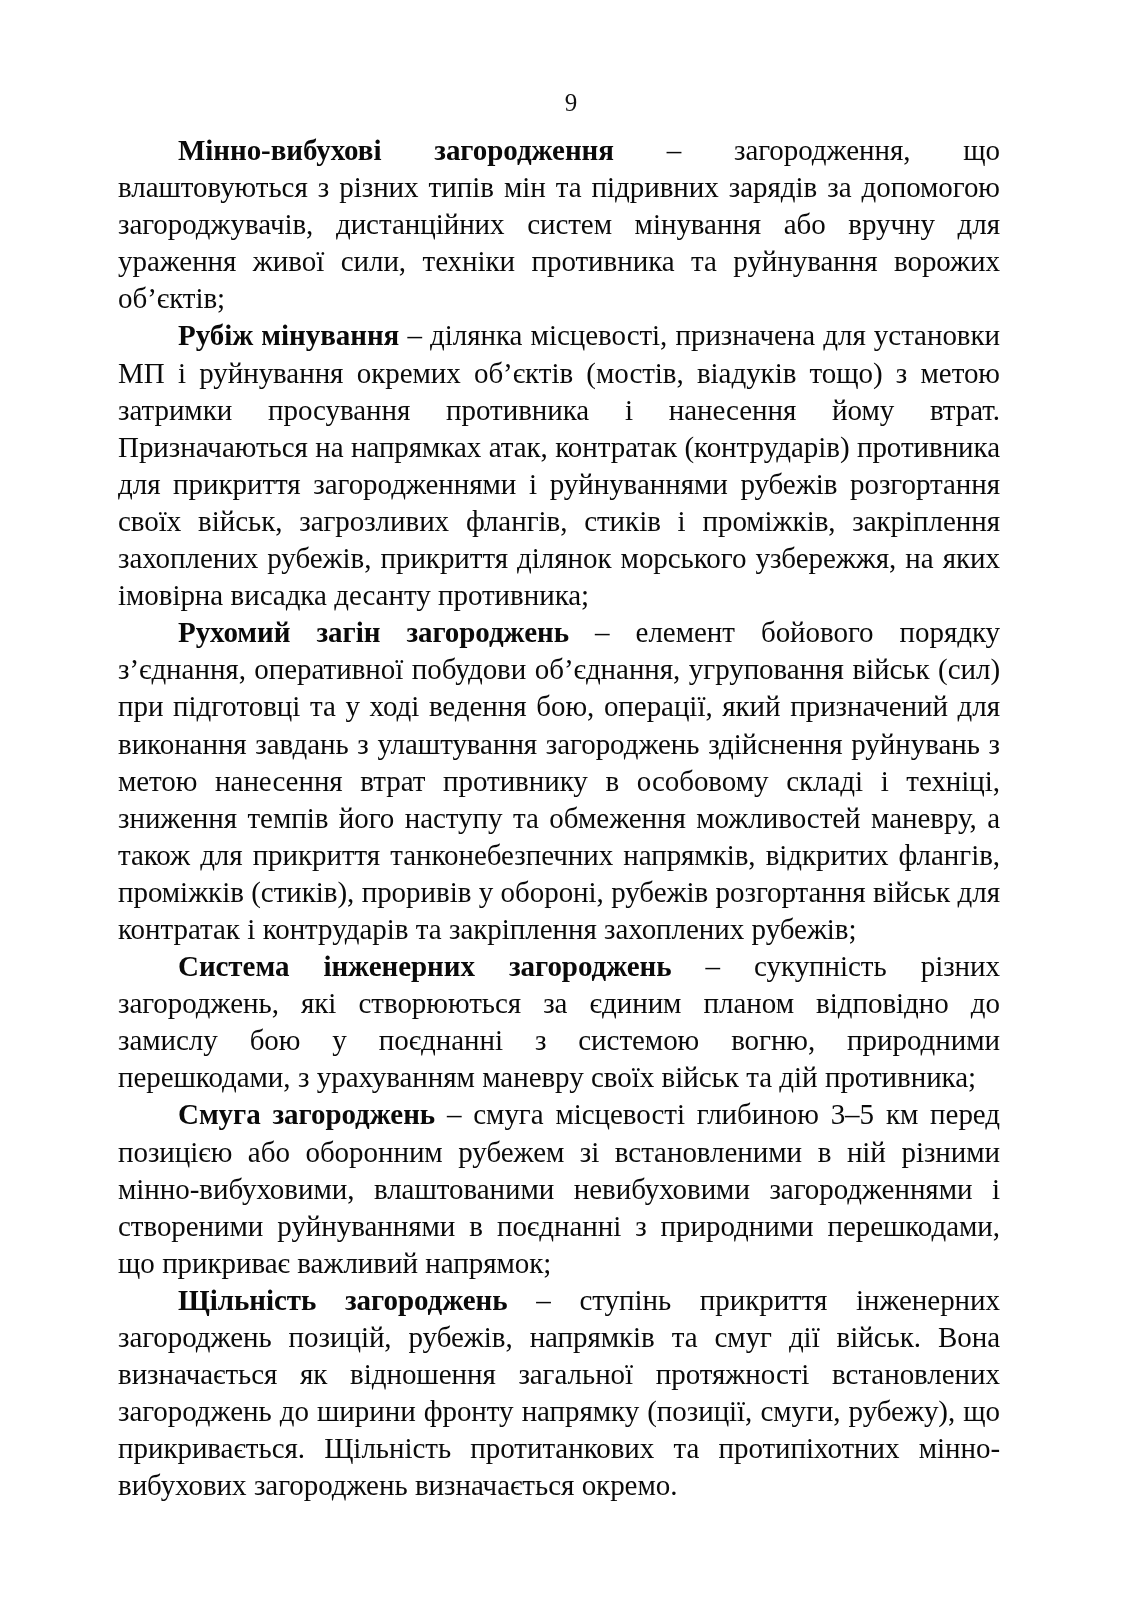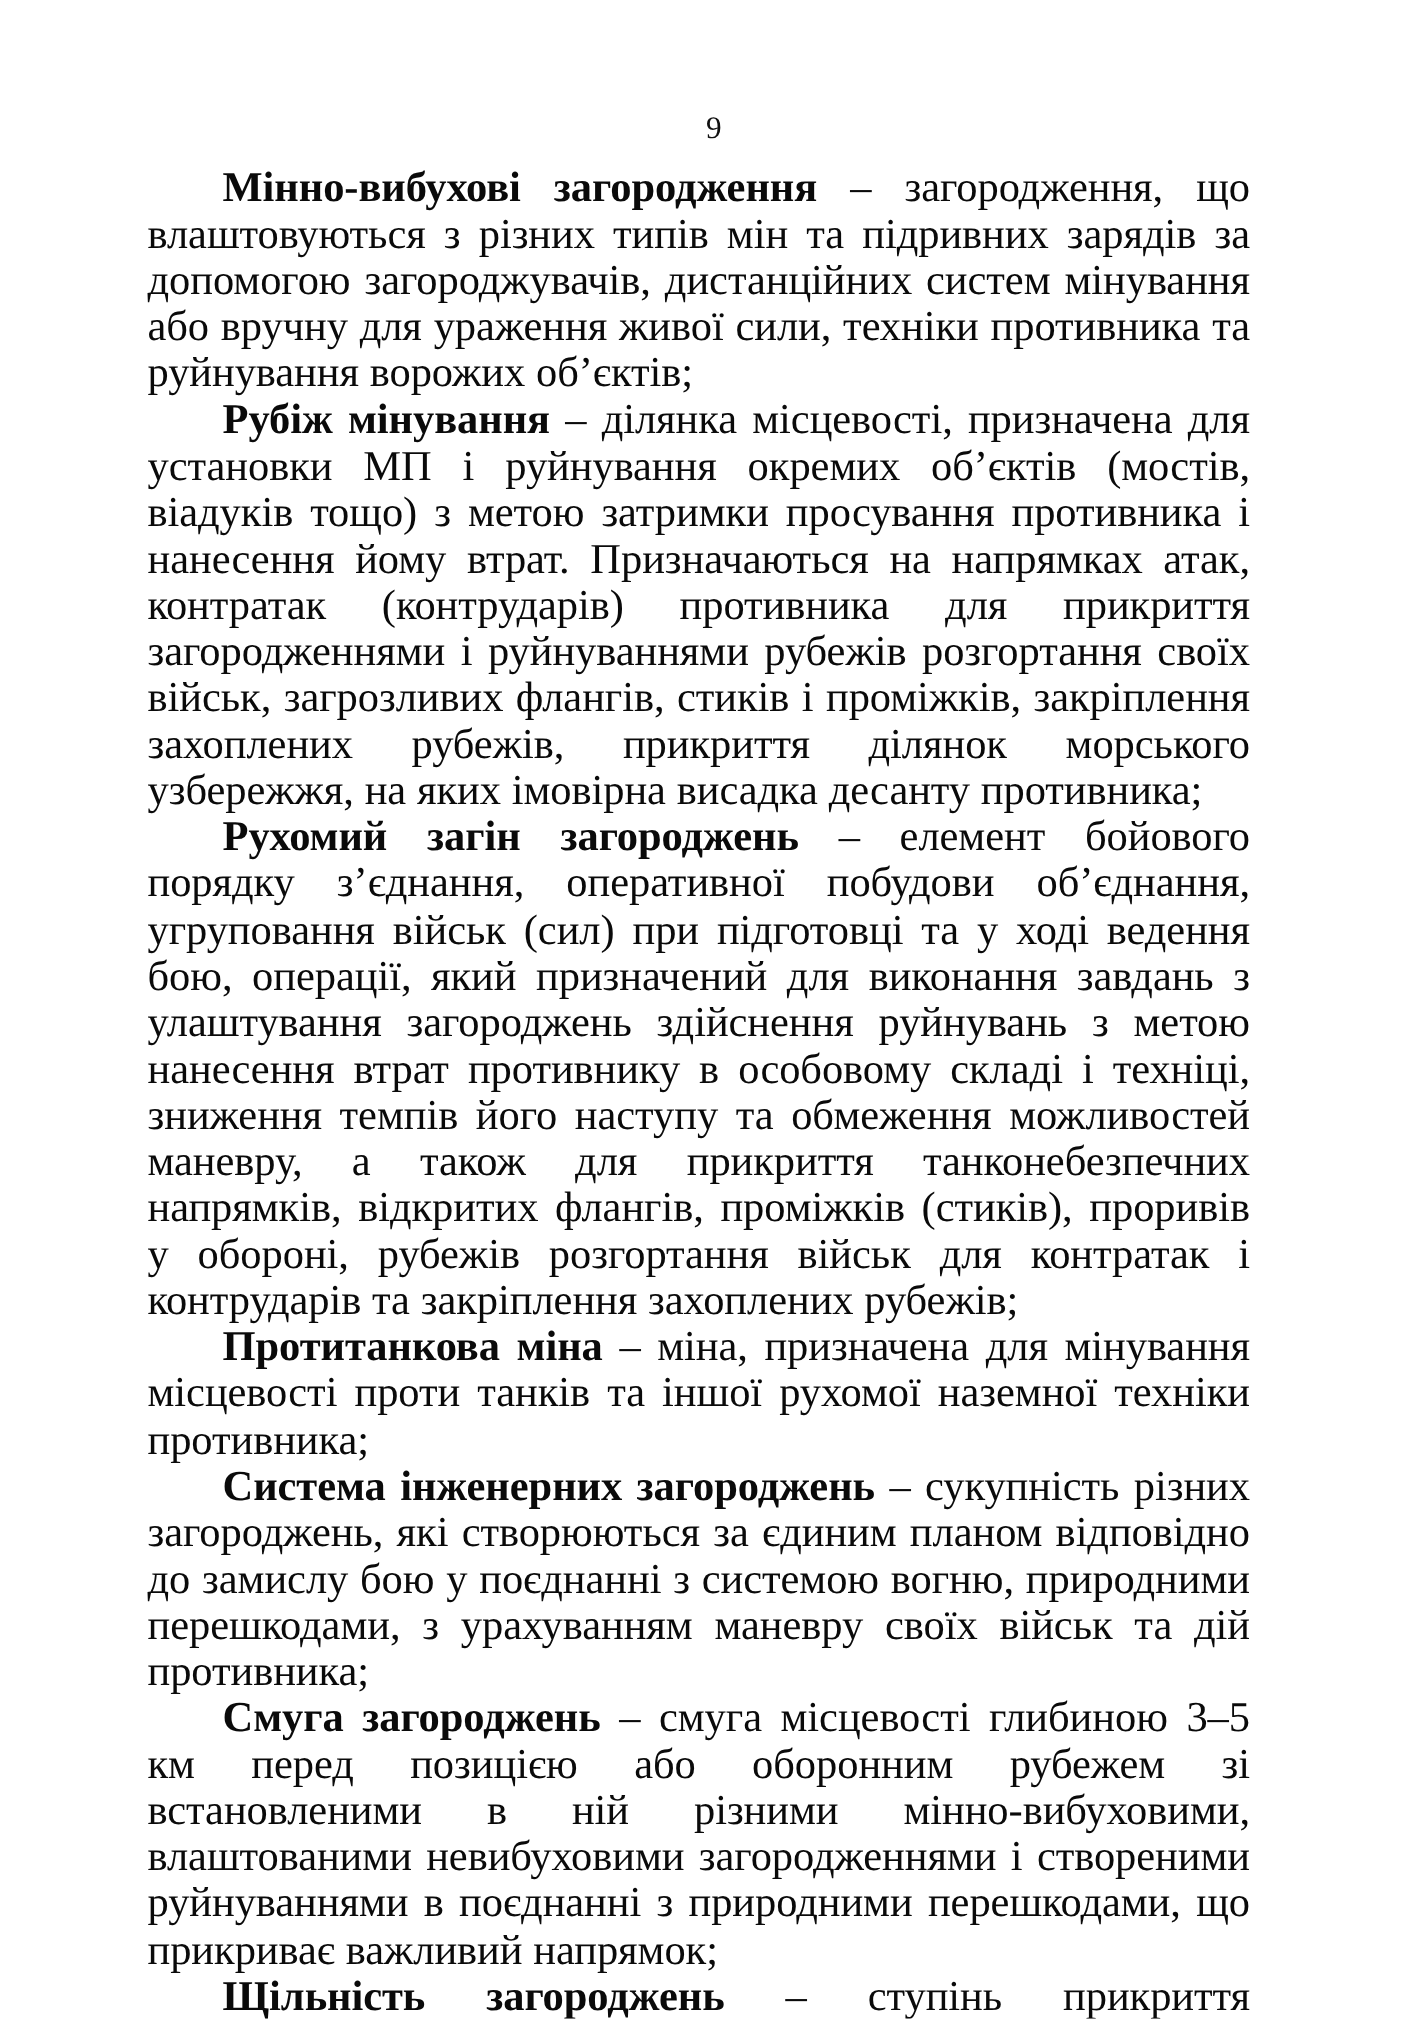--- a/index.html
+++ b/index.html
@@ -33,21 +33,21 @@
     left: 118px;
     top: 132px;
     width: 882px;
   }
   p.para {
     margin: 0;
     padding: 0;
     text-align: justify;
     text-justify: inter-word;
     text-indent: 60px;
-    font-size: 34px;
+    font-size: 29px;
     line-height: 37.1px;
     letter-spacing: -0.05px;
     word-spacing: 0.2px;
     hyphens: none;
     -webkit-hyphens: none;
   }
   p.para:last-child {
     text-align: justify;
   }
   .term {
@@ -60,19 +60,18 @@
 
 <div class="page" style="background: rgb(255, 255, 255); color: rgb(10, 10, 10);">
 
   <div class="page-number">9</div>
 
   <div class="body-column">
 
   <p class="para"><span class="term">Мінно-вибухові загородження</span><span class="definition-body"> – загородження, що влаштовуються з різних типів мін та підривних зарядів за допомогою загороджувачів, дистанційних систем мінування або вручну для ураження живої сили, техніки противника та руйнування ворожих об’єктів;</span></p>
       <p class="para"><span class="term">Рубіж мінування</span><span class="definition-body"> – ділянка місцевості, призначена для установки МП і руйнування окремих об’єктів (мостів, віадуків тощо) з метою затримки просування противника і нанесення йому втрат. Призначаються на напрямках атак, контратак (контрударів) противника для прикриття загородженнями і руйнуваннями рубежів розгортання своїх військ, загрозливих флангів, стиків і проміжків, закріплення захоплених рубежів, прикриття ділянок морського узбережжя, на яких імовірна висадка десанту противника;</span></p>
       <p class="para"><span class="term">Рухомий загін загороджень</span><span class="definition-body"> – елемент бойового порядку з’єднання, оперативної побудови об’єднання, угруповання військ (сил) при підготовці та у ході ведення бою, операції, який призначений для виконання завдань з улаштування загороджень здійснення руйнувань з метою нанесення втрат противнику в особовому складі і техніці, зниження темпів його наступу та обмеження можливостей маневру, а також для прикриття танконебезпечних напрямків, відкритих флангів, проміжків (стиків), проривів у обороні, рубежів розгортання військ для контратак і контрударів та закріплення захоплених рубежів;</span></p>
-      <p class="para"><span class="term">Протитанкова міна</span><span class="definition-body"> – міна, призначена для мінування місцевості проти танків та іншої рухомої наземної техніки противника;</span></p>
       <p class="para"><span class="term">Система інженерних загороджень</span><span class="definition-body"> – сукупність різних загороджень, які створюються за єдиним планом відповідно до замислу бою у поєднанні з системою вогню, природними перешкодами, з урахуванням маневру своїх військ та дій противника;</span></p>
       <p class="para"><span class="term">Смуга загороджень</span><span class="definition-body"> – смуга місцевості глибиною 3–5 км перед позицією або оборонним рубежем зі встановленими в ній різними мінно-вибуховими, влаштованими невибуховими загородженнями і створеними руйнуваннями в поєднанні з природними перешкодами, що прикриває важливий напрямок;</span></p>
       <p class="para"><span class="term">Щільність загороджень</span><span class="definition-body"> – ступінь прикриття інженерних загороджень позицій, рубежів, напрямків та смуг дії військ. Вона визначається як відношення загальної протяжності встановлених загороджень до ширини фронту напрямку (позиції, смуги, рубежу), що прикривається. Щільність протитанкових та протипіхотних мінно-вибухових загороджень визначається окремо.</span></p>
     </div>
 
 </div>
 
 </body></html>

